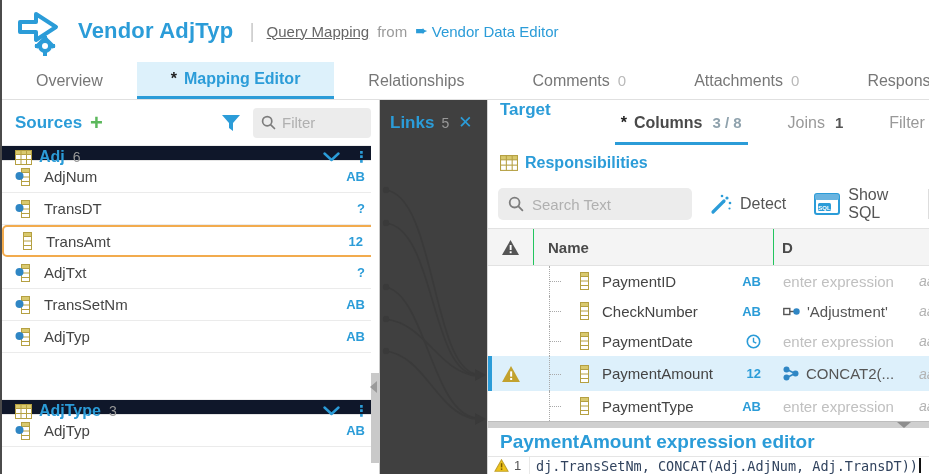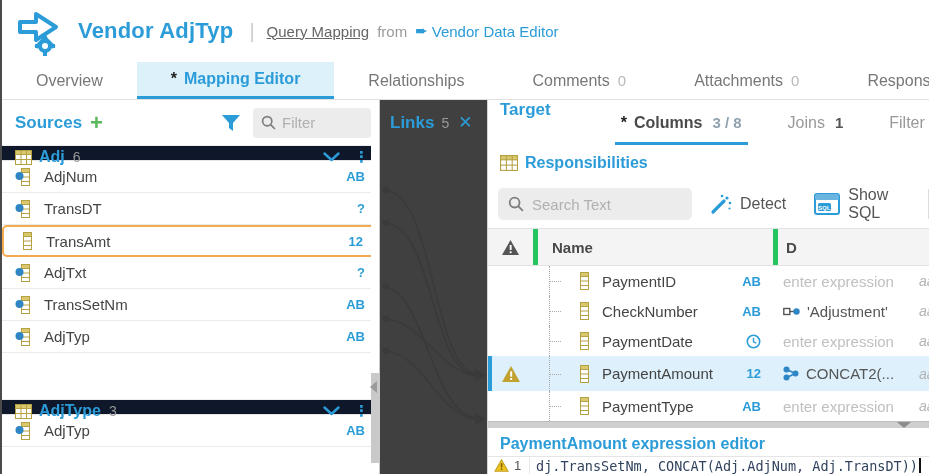--- a/index.html
+++ b/index.html
@@ -102,21 +102,21 @@
   .grid-head { height:38px; display:flex; align-items:center; background:#f4f4f4;
                border-top:1px solid #e2e2e2; border-bottom:1px solid #e2e2e2;
                font-size:15px; font-weight:bold; color:#4a4a4a; }
   .c-warn { width:45px; display:flex; justify-content:center; flex:0 0 auto; }
   .c-name { width:240px; display:flex; align-items:center; flex:0 0 auto;
             border-left:1px solid #e2e2e2; height:100%; padding-left:14px; position:relative; }
   .c-op   { width:138px; display:flex; align-items:center; flex:0 0 auto;
             border-left:1px solid #e2e2e2; height:100%; padding-left:10px; }
   .c-d    { flex:1; display:flex; align-items:center; border-left:1px solid #e2e2e2;
             height:100%; padding-left:8px; min-width:0; }
-  .grid-head .c-name, .grid-head .c-op, .grid-head .c-d { border-left:5px solid #22c55e; }
+  .grid-head .c-name, .grid-head .c-op, .grid-head .c-d { border-left:1px solid #22c55e; }
 
   .trow { height:30px; display:flex; align-items:center; font-size:15px; color:#444;
           position:relative; }
   .trow .c-name { border-left:none; padding-left:0; }
   .trow .c-op { border-left:none; }
   .trow .c-d { border-left:none; font-style:italic; color:#b3b3b3; font-size:14px; overflow:hidden; }
   .tree { width:46px; height:100%; position:relative; flex:0 0 auto; }
   .tree::before { content:""; position:absolute; left:16px; top:0; bottom:0;
                   border-left:1px dotted #a9a9a9; }
   .tree::after { content:""; position:absolute; left:16px; top:50%; width:12px;
@@ -128,21 +128,21 @@
   .trow .opv { color:#555; margin-left:7px; white-space:nowrap; overflow:hidden; }
   .trow.selected { background:#ddf0fb; height:35px; }
   .selbar { position:absolute; left:0; top:0; bottom:0; width:4px; background:#2b9cd8; }
 
   .splitter { height:7px; background:#cfcfcf; border-top:1px solid #bdbdbd; position:relative; }
   .split-arrow { position:absolute; right:18px; top:0; width:0; height:0;
                  border-left:7px solid transparent; border-right:7px solid transparent;
                  border-top:6px solid #8d8d8d; }
 
   .expr-head { height:25px; display:flex; align-items:flex-end; padding-left:12px; }
-  .expr-title { color:#2b9cd8; font-size:16px; font-weight:bold; }
+  .expr-title { color:#2b9cd8; font-size:19px; font-weight:bold; }
   .expr-line { flex:1; display:flex; align-items:center; border-top:1px solid #e5e5e5;
                margin-top:3px; }
   .expr-gutter { width:42px; height:100%; display:flex; align-items:center; padding-left:6px;
                  border-right:1px solid #e8e8e8; flex:0 0 auto; }
   .expr-lineno { color:#555; font-size:13px; margin-left:5px; }
   .expr-code { font-family:"DejaVu Sans Mono","Liberation Mono",monospace; font-size:13.5px;
                color:#31435e; margin-left:6px; white-space:pre; overflow:hidden; }
   .cursor { display:inline-block; width:2px; height:15px; background:#111;
             vertical-align:middle; margin-left:1px; }
 

